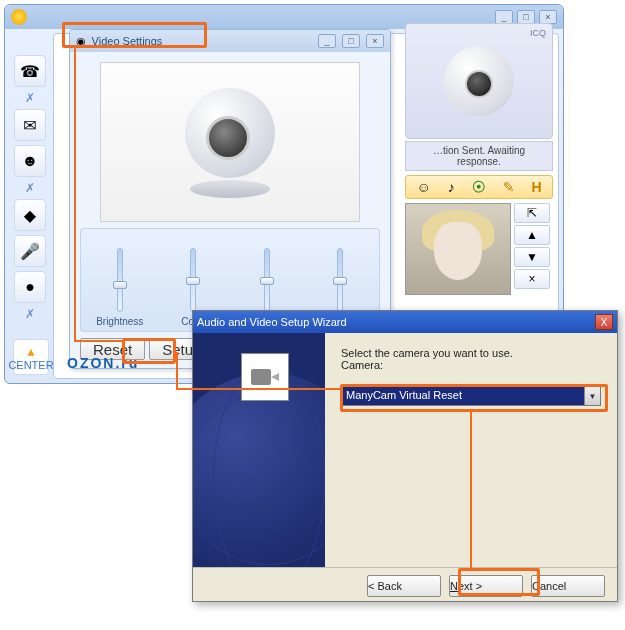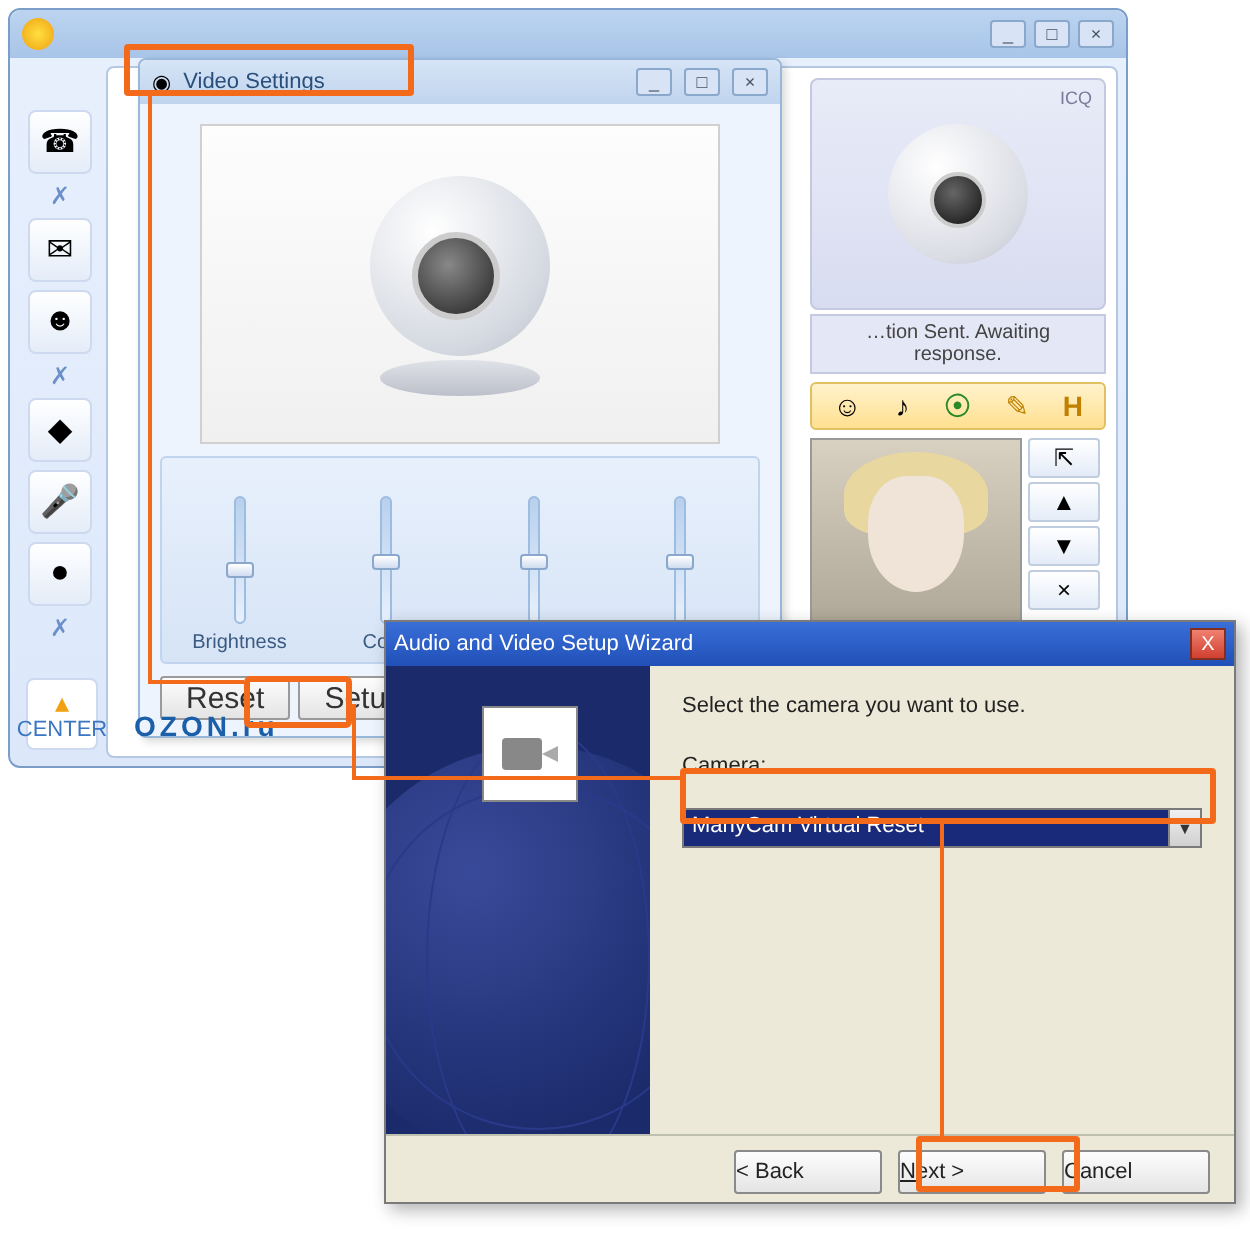--- a/index.html
+++ b/index.html
@@ -32,21 +32,21 @@
 .sliders-panel { margin:4px 10px; height:104px; background:linear-gradient(#e8f0fc,#d6e4f6); border:1px solid #c0d4ee; border-radius:3px; display:flex; justify-content:space-around; align-items:flex-end; padding:6px 2px 4px; }
 .slider-col { display:flex; flex-direction:column; align-items:center; gap:4px; width:50px; }
 .slider-track { width:6px; height:64px; background:linear-gradient(#b8d0ee,#e8f0fc); border:1px solid #9cbce0; border-radius:3px; position:relative; }
 .slider-thumb { position:absolute; left:-5px; width:14px; height:8px; background:linear-gradient(#fff,#d0dcf0); border:1px solid #8aa8cc; border-radius:2px; }
 .slider-label { color:#3a5a82; font-size:10px; }
 
 .video-buttons { position:absolute; left:10px; bottom:8px; display:flex; gap:4px; }
 .vbtn { height:22px; padding:0 12px; background:linear-gradient(#fdfdfd,#e4e4e4); border:1px solid #9a9a9a; border-radius:2px; display:inline-flex; align-items:center; font-size:15px; color:#333; }
 
 
-.right-panel { position:absolute; right:10px; top:34px; width:148px; height:310px; }
+.right-panel { position:absolute; right:10px; top:18px; width:148px; height:310px; }
 .icq-cam { width:148px; height:116px; background:linear-gradient(#e8ecf8,#d8dcf0); border:1px solid #c4c8e0; border-radius:4px; position:relative; display:flex; align-items:center; justify-content:center; }
 .icq-cam .cam-body2 { width:70px; height:70px; background:radial-gradient(circle at 35% 30%, #fff, #dadce4 70%, #bcc0cc); border-radius:50%; position:relative; }
 .icq-cam .cam-lens2 { position:absolute; width:28px; height:28px; left:21px; top:24px; background:radial-gradient(circle at 40% 35%, #666, #111); border-radius:50%; border:2px solid #ccc; }
 .icq-status { margin-top:2px; height:30px; background:#e4e8f6; border:1px solid #c4c8e0; font-size:10px; color:#444; display:flex; align-items:center; justify-content:center; text-align:center; padding:2px 4px; }
 .icon-row { margin-top:4px; height:24px; background:linear-gradient(#fff2cc,#ffe090); border:1px solid #e0c060; border-radius:3px; display:flex; align-items:center; justify-content:space-around; padding:0 2px; }
 .icon-row span { font-size:14px; }
 .thumb-row { margin-top:4px; display:flex; gap:3px; }
 .photo-thumb { width:106px; height:92px; background:linear-gradient(#d8d0c0,#b0a898); border:1px solid #999; position:relative; overflow:hidden; }
 .photo-face { position:absolute; left:28px; top:18px; width:48px; height:58px; background:#f0e4d8; border-radius:40% 40% 50% 50%; }
 .photo-hair { position:absolute; left:16px; top:6px; width:72px; height:42px; background:#e8d8a0; border-radius:50% 50% 30% 30%; }
@@ -65,21 +65,21 @@
 .globe { position:absolute; left:-30px; top:40px; width:210px; height:210px; border-radius:50%; background:radial-gradient(circle at 35% 30%, #3a4a9a, #1a2a6a 70%); }
 .globe::before, .globe::after { content:""; position:absolute; border:1px solid #2a3a8a; border-radius:50%; }
 .globe::before { left:20px; top:20px; width:170px; height:170px; }
 .globe::after { left:50px; top:-10px; width:110px; height:230px; }
 .sidebar-icon { position:absolute; left:48px; top:20px; width:48px; height:48px; background:#fff; border:1px solid #888; display:flex; align-items:center; justify-content:center; }
 .cam-icon { width:28px; height:24px; position:relative; }
 .cam-icon::before { content:""; position:absolute; left:0; top:4px; width:20px; height:16px; background:#888; border-radius:2px; }
 .cam-icon::after { content:""; position:absolute; right:0; top:8px; width:8px; height:8px; background:#aaa; clip-path:polygon(0 50%, 100% 0, 100% 100%); }
 
 .wizard-content { flex:1; padding:14px 16px; }
-.wizard-content .instr { color:#222; margin-bottom:18px; }
+.wizard-content .instr { color:#222; margin-bottom:0; }
 .wizard-content .lbl { color:#222; margin-bottom:15px; }
 .combo { width:260px; height:20px; display:flex; background:#1a2a7a; color:#fff; border:1px solid #7a7a7a; }
 .combo .val { flex:1; padding:2px 4px; font-size:11px; }
 .combo .arrow { width:16px; background:linear-gradient(#f0f0f0,#d0d0d0); border-left:1px solid #888; color:#333; display:flex; align-items:center; justify-content:center; font-size:8px; }
 
 .wizard-footer { height:36px; border-top:1px solid #c0c0b0; display:flex; align-items:center; justify-content:flex-end; gap:8px; padding:0 12px; }
 .wbtn { width:74px; height:22px; background:linear-gradient(#fdfdfd,#e4e4e4); border:1px solid #8a8a8a; border-radius:2px; display:inline-flex; align-items:center; justify-content:flex-start; font-size:11px; color:#222; }
 .wbtn u { text-decoration:underline; }
 
 

